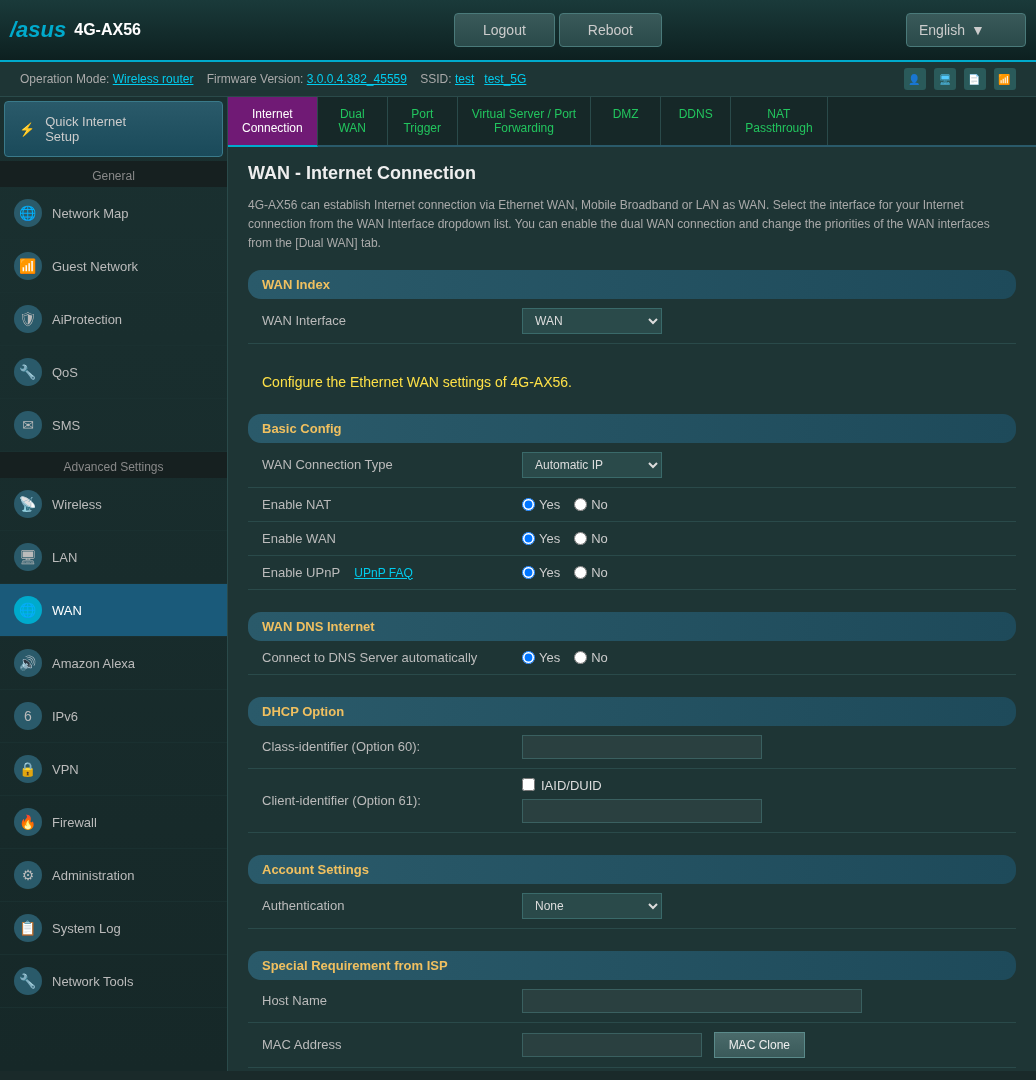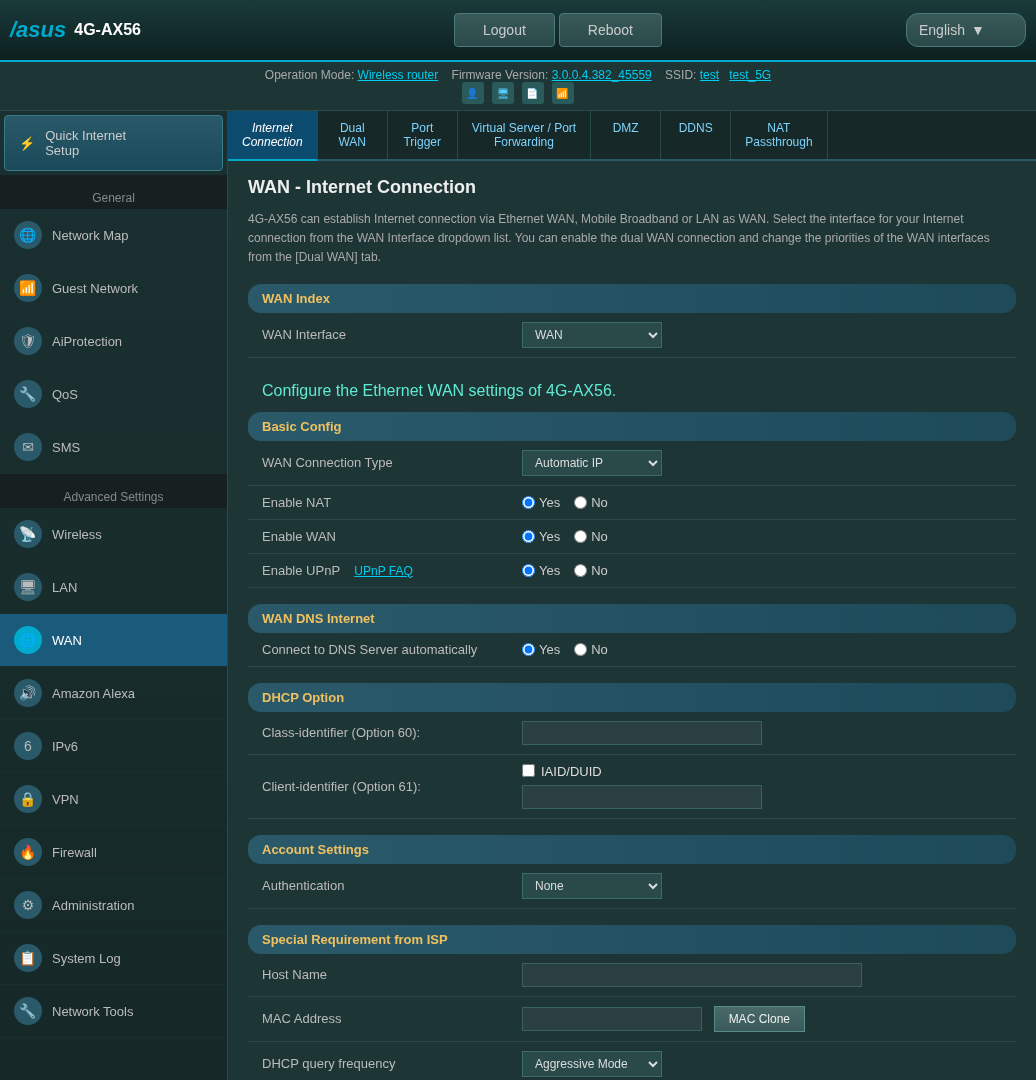--- a/index.html
+++ b/index.html
@@ -50,42 +50,41 @@
       border: 1px solid #4a7a7a;
       border-radius: 4px;
       color: #ccc;
       padding: 8px 28px;
       cursor: pointer;
       font-size: 14px;
     }
     .lang-select {
       background: linear-gradient(to bottom, #3a5a5a, #2a4a4a);
       border: 1px solid #4a7a7a;
-      border-radius: 12px;
+      border-radius: 4px;
       color: #ccc;
       padding: 8px 12px;
       cursor: pointer;
       font-size: 14px;
       display: flex;
       align-items: center;
       gap: 6px;
       min-width: 120px;
     }
 
     
     .status-bar {
       background: #1e3535;
       padding: 6px 20px;
       font-size: 12px;
       color: #aaa;
       border-bottom: 1px solid #2a4a4a;
       display: flex;
       align-items: center;
       justify-content: space-between;
-      flex-direction: column;
     }
     .status-bar a { color: #00ccee; text-decoration: underline; }
     .status-icons { display: flex; gap: 8px; }
     .status-icon { width: 22px; height: 22px; background: #2a5a5a; border-radius: 3px; display: flex; align-items: center; justify-content: center; font-size: 10px; color: #5cf; }
 
     
     .main-layout {
       display: flex;
       height: calc(1080px - 62px - 44px);
     }
@@ -95,21 +94,21 @@
       width: 228px;
       background: linear-gradient(to bottom, #1a3030, #162828);
       border-right: 1px solid #2a4a4a;
       overflow-y: auto;
       flex-shrink: 0;
     }
     .sidebar-section-label {
       text-align: center;
       color: #888;
       font-size: 12px;
-      padding: 16px 0 4px;
+      padding: 8px 0 4px;
       background: #162020;
     }
     .sidebar-item {
       display: flex;
       align-items: center;
       padding: 12px 14px;
       cursor: pointer;
       border-bottom: 1px solid #1a3030;
       color: #bbb;
       gap: 10px;
@@ -135,32 +134,31 @@
 
     
     .tabs {
       display: flex;
       background: #162828;
       border-bottom: 2px solid #2a5a6a;
     }
     .tab {
       padding: 10px 14px;
       cursor: pointer;
-      color: #7dd3fc;
+      color: #22c55e;
       font-size: 12px;
       text-align: center;
       border-right: 1px solid #2a4a4a;
       min-width: 70px;
     }
     .tab.active {
-      background: #0c4a6e;
+      background: #701a75;
       color: #fff;
       border-bottom: 2px solid #00aacc;
       margin-bottom: -2px;
-      font-style: italic;
     }
 
     
     .content-body {
       padding: 16px 20px;
     }
     .page-title {
       font-size: 18px;
       color: #eee;
       margin-bottom: 12px;
@@ -181,21 +179,21 @@
       font-weight: bold;
       font-size: 13px;
       margin-bottom: 0;
       border-radius: 13px;
     }
 
     
     .form-table {
       width: 100%;
       border-collapse: collapse;
-      margin-bottom: 16px;
+      margin-bottom: 22px;
       background: #1e3535;
     }
     .form-table td {
       padding: 9px 14px;
       border-bottom: 1px solid #2a4a4a;
       font-size: 13px;
       color: #ccc;
     }
     .form-table td:first-child {
       width: 260px;
@@ -238,24 +236,24 @@
       color: #eee;
       padding: 5px 14px;
       cursor: pointer;
       font-size: 12px;
       margin-left: 8px;
     }
 
     .upnp-link { color: #00ccee; text-decoration: underline; cursor: pointer; font-size: 12px; }
 
     .config-note {
-      color: #5eead4;
-      font-size: 16px;
+      color: #fde047;
+      font-size: 14px;
       padding: 8px 14px;
-      margin-bottom: 4px;
+      margin-bottom: 16px;
     }
 
     
     .quick-setup {
       background: linear-gradient(to bottom, #2a5a6a, #1a4a5a);
       margin: 4px;
       border-radius: 4px;
       padding: 12px 14px;
       display: flex;
       align-items: center;

